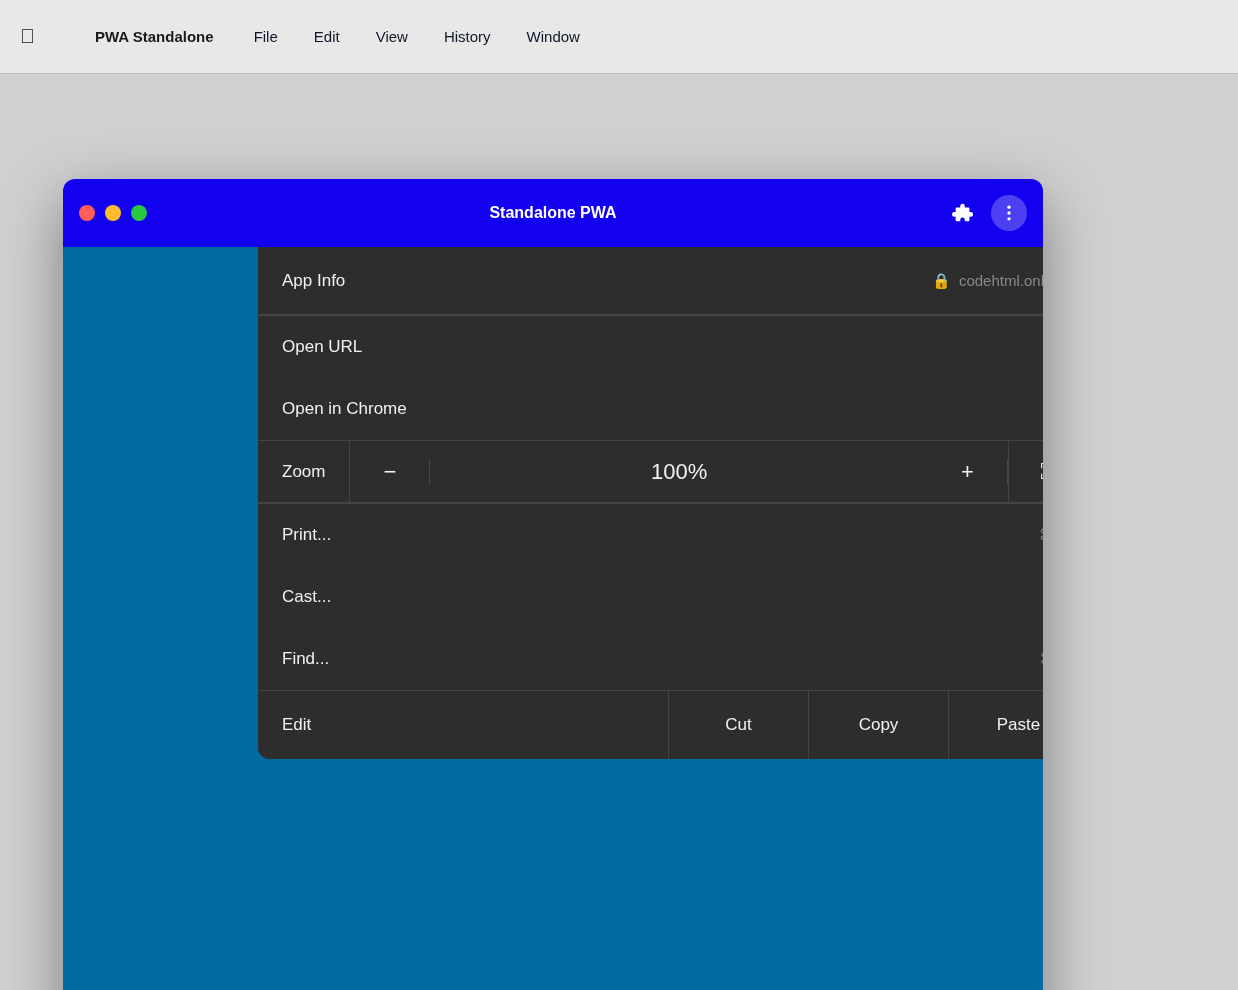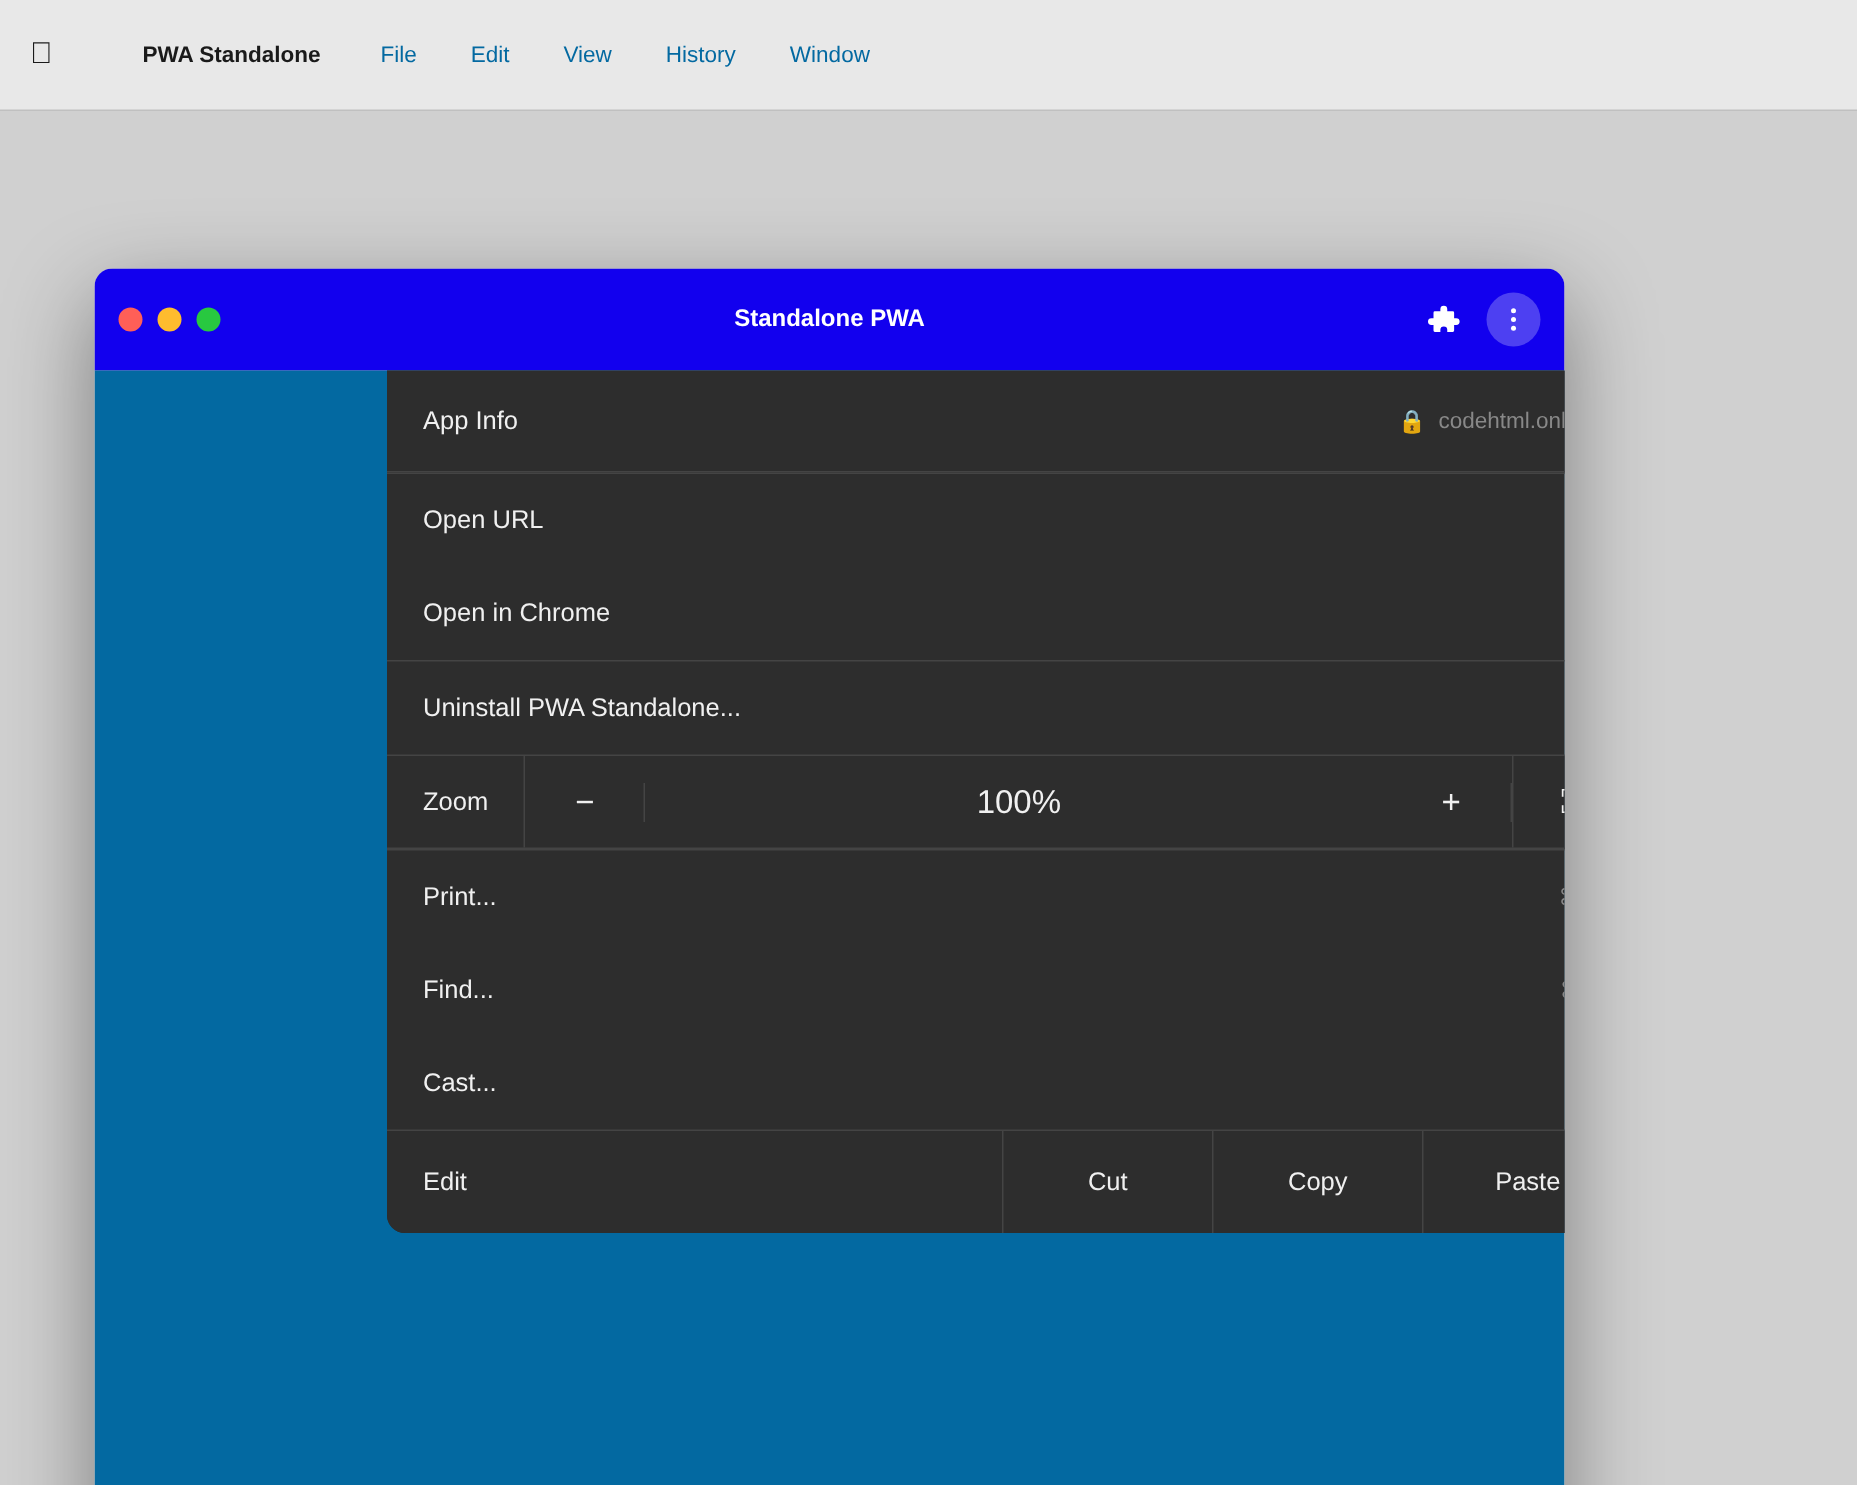--- a/index.html
+++ b/index.html
@@ -36,21 +36,21 @@
       font-size: 15px;
       font-weight: 700;
       color: #1a1a1a;
       margin-right: 8px;
       margin-left: 32px;
     }
 
     .menubar-item {
       font-size: 15px;
       font-weight: 400;
-      color: #0369a1;
+      color: #0f172a;
       cursor: default;
       padding: 2px 4px;
       border-radius: 4px;
       text-align: right;
     }
 
     
     .desktop {
       position: absolute;
       top: 74px;
@@ -357,25 +357,20 @@
 
         <div class="menu-section">
           <div class="menu-item">
             <span class="menu-item-label">Open URL</span>
           </div>
           <div class="menu-item">
             <span class="menu-item-label">Open in Chrome</span>
           </div>
         </div>
 
-        <div class="menu-section">
-          <div class="menu-item">
-            <span class="menu-item-label">Uninstall PWA Standalone...</span>
-          </div>
-        </div>
 
         <div class="menu-section">
           <div class="zoom-row">
             <span class="zoom-label">Zoom</span>
             <div class="zoom-divider"></div>
             <div class="zoom-controls">
               <div class="zoom-btn">
                 <span>−</span>
               </div>
               <span class="zoom-value">100%</span>
@@ -390,28 +385,28 @@
         </div>
 
         <div class="menu-section">
           <div class="menu-item">
             <span class="menu-item-label">Print...</span>
             <div class="menu-item-right">
               <span class="menu-shortcut">⌘P</span>
             </div>
           </div>
           <div class="menu-item">
+            <span class="menu-item-label">Cast...</span>
+          </div>
+          <div class="menu-item">
             <span class="menu-item-label">Find...</span>
             <div class="menu-item-right">
               <span class="menu-shortcut">⌘F</span>
             </div>
           </div>
-          <div class="menu-item">
-            <span class="menu-item-label">Cast...</span>
-          </div>
         </div>
 
         <div class="edit-row">
           <span class="edit-label">Edit</span>
           <div class="edit-btn">
             <span>Cut</span>
           </div>
           <div class="edit-btn">
             <span>Copy</span>
           </div>

